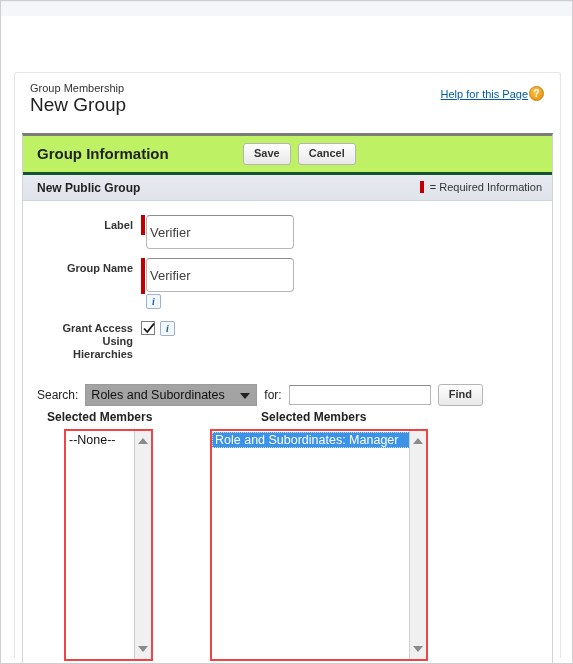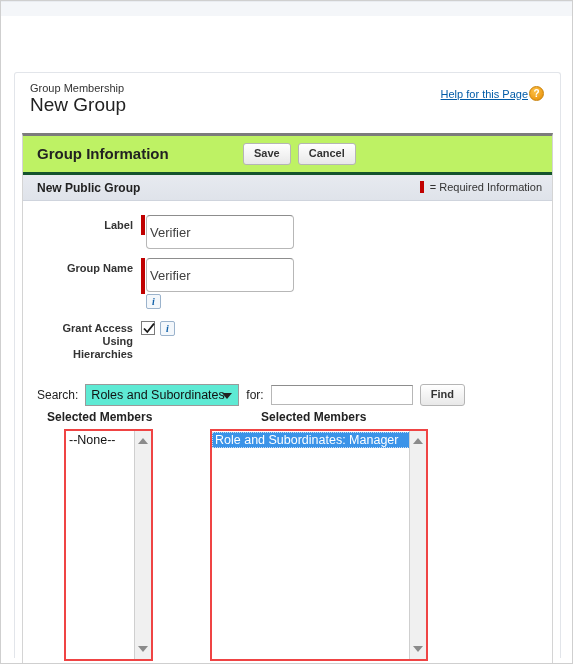--- a/index.html
+++ b/index.html
@@ -335,25 +335,25 @@
     padding: 10px 0 4px 14px;
     background: #ffffff;
   }
   .search-lbl, .for-lbl {
     font-size: 12px;
     color: #222222;
     font-family: "Liberation Sans", sans-serif;
   }
   .select-box {
     position: relative;
-    width: 154px;
+    width: 172px;
     height: 22px;
     box-sizing: border-box;
     border: 1px solid #9a9a9a;
-    background: #5eead4;
+    background: #a3a3a3;
     display: flex;
     align-items: center;
     padding: 0 22px 0 5px;
     cursor: pointer;
   }
   .select-box .sv {
     font-size: 12.5px;
     color: #111111;
     font-family: "Liberation Sans", sans-serif;
     white-space: nowrap;

